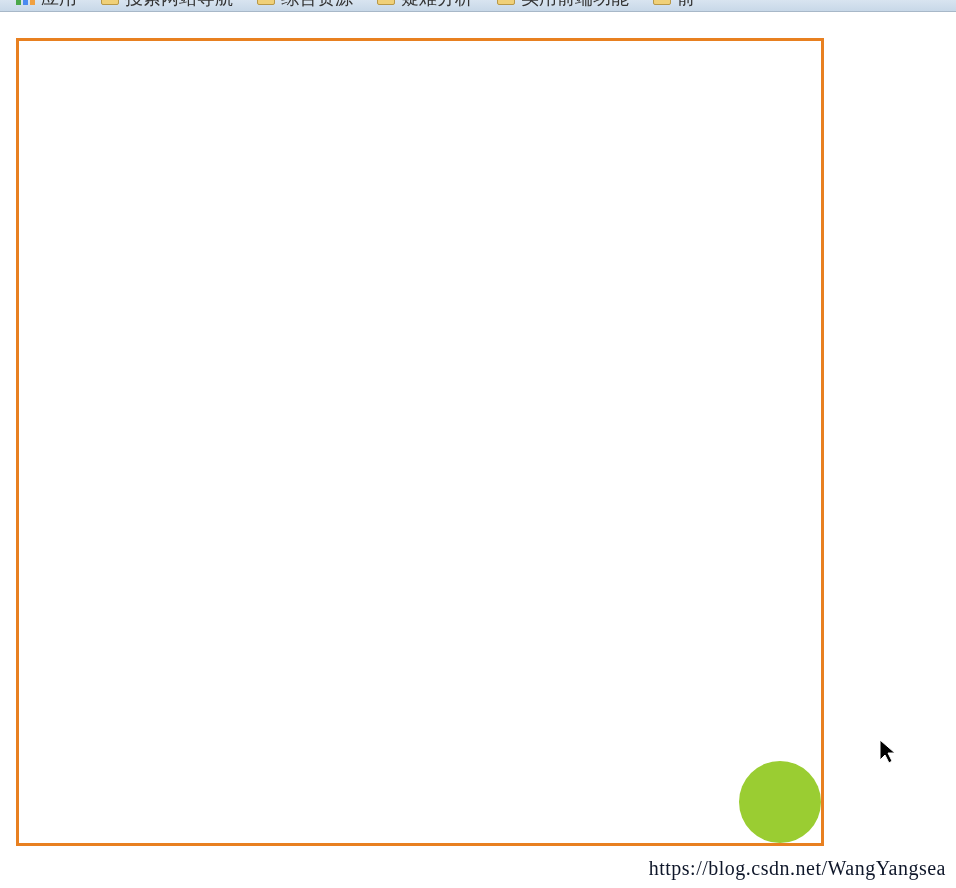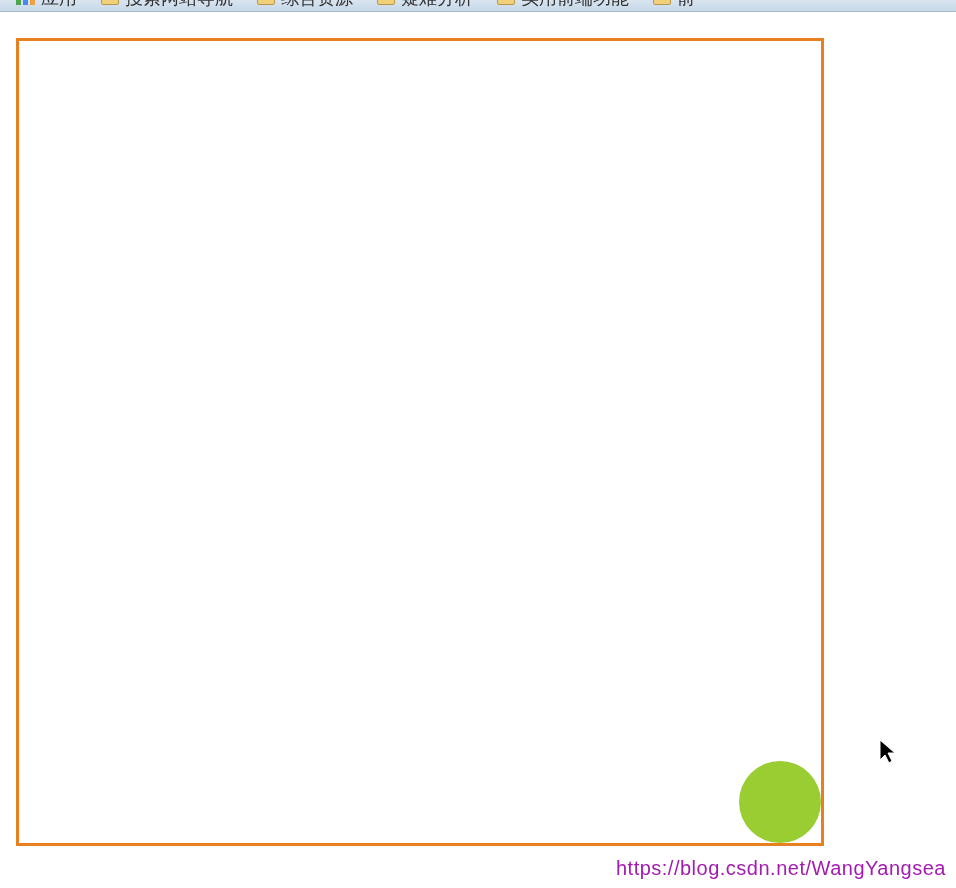--- a/index.html
+++ b/index.html
@@ -85,23 +85,23 @@
       border-radius: 50%;
       background: #9acd32;
       bottom: 0;
       right: 0;
       cursor: grab;
     }
     .watermark {
       position: absolute;
       bottom: 8px;
       right: 10px;
-      color: #a21caf;
+      color: #0f172a;
       font-size: 20px;
-      font-family: Liberation Sans, sans-serif;
+      font-family: Liberation Serif, serif;
       letter-spacing: 0.5px;
     }
     .cursor-pointer {
       position: absolute;
       top: 738px;
       left: 878px;
       width: 20px;
       height: 28px;
       pointer-events: none;
     }

